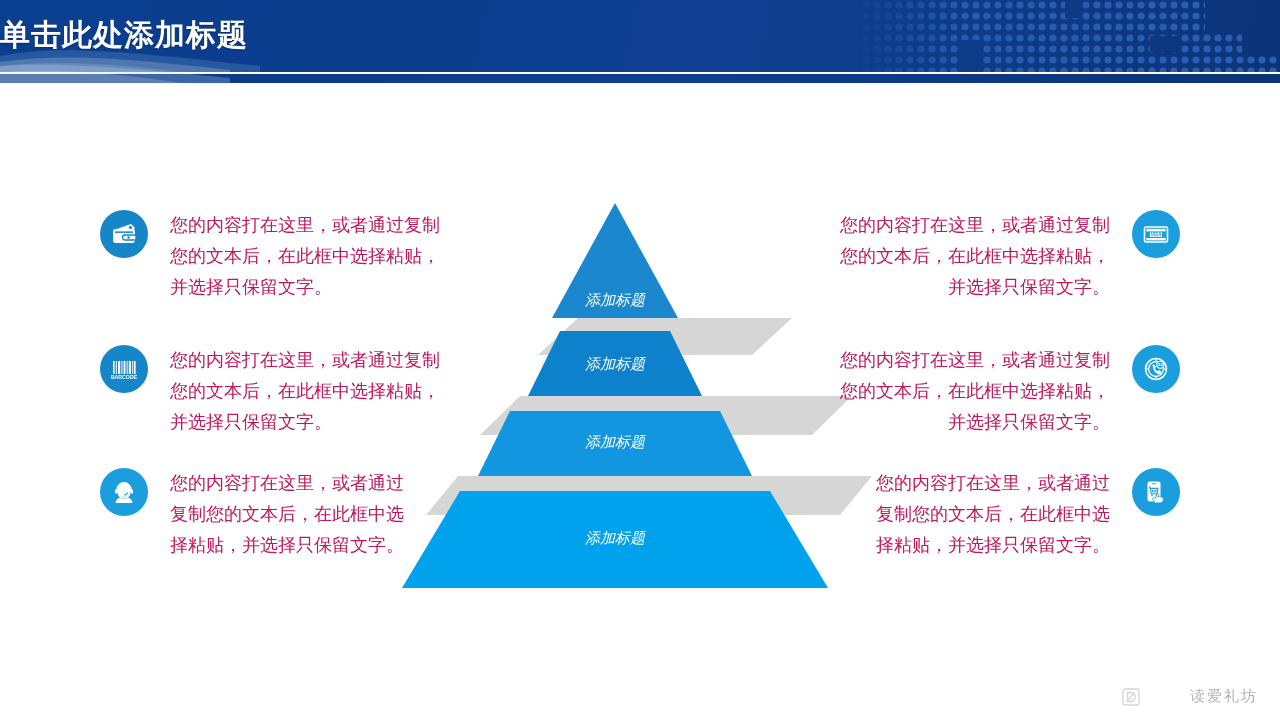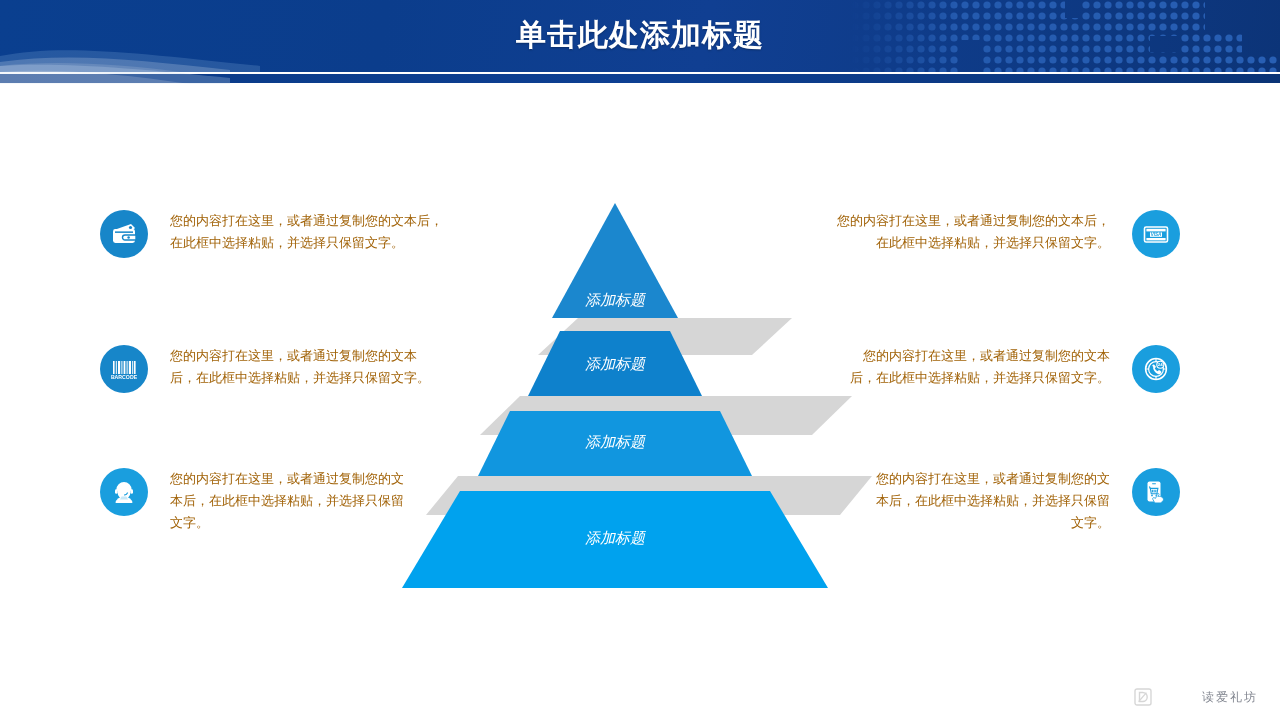--- a/index.html
+++ b/index.html
@@ -36,21 +36,21 @@
     left: 0; top: 0;
     width: 260px; height: 72px;
     opacity: .55;
   }
   .header-title {
     position: absolute;
     left: 0; top: 0;
     width: 1280px;
     height: 72px;
     line-height: 70px;
-    text-align: center;
+    text-align: left;
     color: #ffffff;
     font-size: 30px;
     font-weight: bold;
     letter-spacing: 1px;
     text-shadow: 0 1px 2px rgba(0,0,0,.28);
   }
   .header-rule {
     position: absolute;
     left: 0; top: 72px;
     width: 1280px; height: 2px;
@@ -111,23 +111,23 @@
     background: #1a9ede;
     display: flex;
     align-items: center;
     justify-content: center;
     flex: 0 0 48px;
   }
   .icon-badge.dark { background: #1786c9; }
   .icon-badge svg { display: block; }
 
   .item-text {
-    font-size: 13px;
-    line-height: 22px;
-    color: #a16207;
+    font-size: 18px;
+    line-height: 31px;
+    color: #be185d;
   }
   .item-left .item-text {
     margin-left: 22px;
     text-align: left;
   }
   .item-right .item-text {
     margin-right: 22px;
     text-align: right;
   }
   .w-lg { width: 285px; }
@@ -138,22 +138,22 @@
   .watermark {
     position: absolute;
     right: 22px;
     bottom: 14px;
     display: flex;
     align-items: center;
     gap: 6px;
     opacity: .55;
   }
   .watermark-text {
-    font-size: 12px;
-    color: #0f172a;
+    font-size: 15px;
+    color: #737373;
     letter-spacing: 2px;
     margin-left: 44px;
   }
 </style>
 </head>
 <body>
 
 <div class="header">
   <svg class="header-dots" width="430" height="72" viewBox="0 0 430 72">
     <defs>

